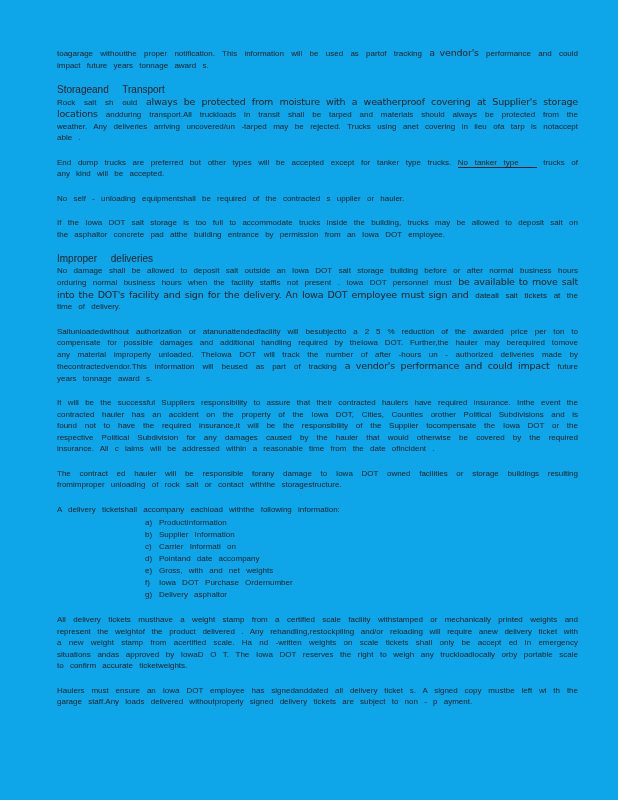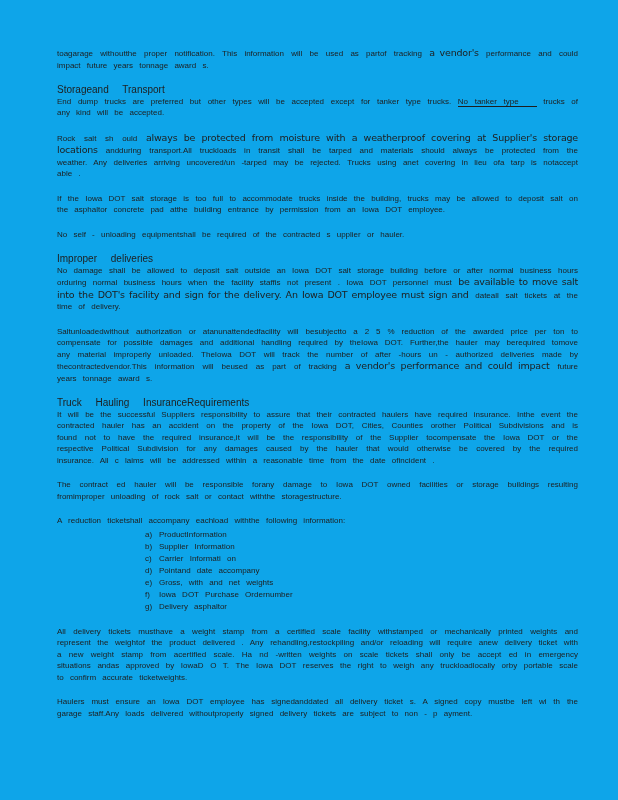--- a/index.html
+++ b/index.html
@@ -67,54 +67,53 @@
   <div class="content">
 
     <p class="para">
       <span class="sm">toagarage withoutthe proper notification. This information will be used as partof tracking</span>
       <span class="lg">a vendor's</span>
       <span class="sm">performance and could impact future years tonnage award s.</span>
     </p>
 
     <h2 class="heading">Storageand Transport</h2>
     <p class="para">
+      <span class="sm">Rock salt sh ould</span>
+      <span class="lg">always be protected from moisture with a weatherproof covering at Supplier's storage locations</span>
+      <span class="sm">andduring transport.All truckloads in transit shall be tarped and materials should always be protected from the weather. Any deliveries arriving uncovered/un -tarped may be rejected. Trucks using anet covering in lieu ofa tarp is notaccept able .</span>
+    </p>
+
+    <p class="para">
       <span class="sm">End dump trucks are preferred but other types will be accepted except for tanker type trucks.</span>
       <span class="sm ul">No tanker type</span>
       <span class="sm">trucks of any kind will be accepted.</span>
     </p>
 
-    <p class="para">
-      <span class="sm">Rock salt sh ould</span>
-      <span class="lg">always be protected from moisture with a weatherproof covering at Supplier's storage locations</span>
-      <span class="sm">andduring transport.All truckloads in transit shall be tarped and materials should always be protected from the weather. Any deliveries arriving uncovered/un -tarped may be rejected. Trucks using anet covering in lieu ofa tarp is notaccept able .</span>
-    </p>
+    <p class="para">No self - unloading equipmentshall be required of the contracted s upplier or hauler.</p>
 
     <p class="para">If the Iowa DOT salt storage is too full to accommodate trucks inside the building, trucks may be allowed to deposit salt on the asphaltor concrete pad atthe building entrance by permission from an Iowa DOT employee.</p>
-
-    <p class="para">No self - unloading equipmentshall be required of the contracted s upplier or hauler.</p>
 
     <h2 class="heading">Improper deliveries</h2>
     <p class="para">
       <span class="sm">No damage shall be allowed to deposit salt outside an Iowa DOT salt storage building before or after normal business hours orduring normal business hours when the facility staffis not present . Iowa DOT personnel must</span>
       <span class="lg">be available to move salt into the DOT's facility and sign for the delivery. An Iowa DOT employee must sign and</span>
       <span class="sm">dateall salt tickets at the time of delivery.</span>
     </p>
 
     <p class="para">
       <span class="sm">Saltunloadedwithout authorization or atanunattendedfacility will besubjectto a 2 5 % reduction of the awarded price per ton to compensate for possible damages and additional handling required by theIowa DOT. Further,the hauler may berequired tomove any material improperly unloaded. TheIowa DOT will track the number of after -hours un - authorized deliveries made by thecontractedvendor.This information will beused as part of tracking</span>
       <span class="lg">a vendor's performance and could impact</span>
       <span class="sm">future years tonnage award s.</span>
     </p>
 
-    <h2 class="heading">Truck Hauling InsuranceRequirements</h2>
     <p class="para">It will be the successful Suppliers responsibility to assure that their contracted haulers have required insurance. Inthe event the contracted hauler has an accident on the property of the Iowa DOT, Cities, Counties orother Political Subdivisions and is found not to have the required insurance,it will be the responsibility of the Supplier tocompensate the Iowa DOT or the respective Political Subdivision for any damages caused by the hauler that would otherwise be covered by the required insurance. All c laims will be addressed within a reasonable time from the date ofincident .</p>
 
     <p class="para">The contract ed hauler will be responsible forany damage to Iowa DOT owned facilities or storage buildings resulting fromimproper unloading of rock salt or contact withthe storagestructure.</p>
 
-    <p class="para" style="margin-bottom:2px">A reduction ticketshall accompany eachload withthe following information:</p>
+    <p class="para" style="margin-bottom:2px">A delivery ticketshall accompany eachload withthe following information:</p>
 
     <div class="ticket-list">
       <div class="ticket-item">
         <span class="letter">a)</span>
         <span class="itext">ProductInformation</span>
       </div>
       <div class="ticket-item">
         <span class="letter">b)</span>
         <span class="itext">Supplier Information</span>
       </div>

